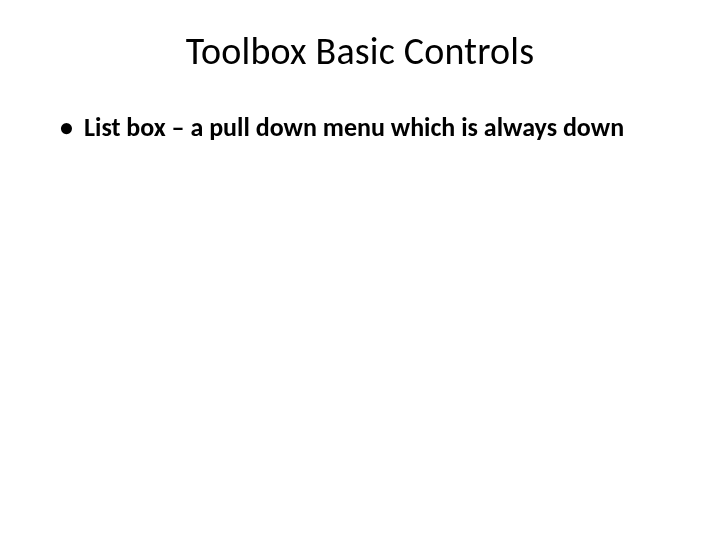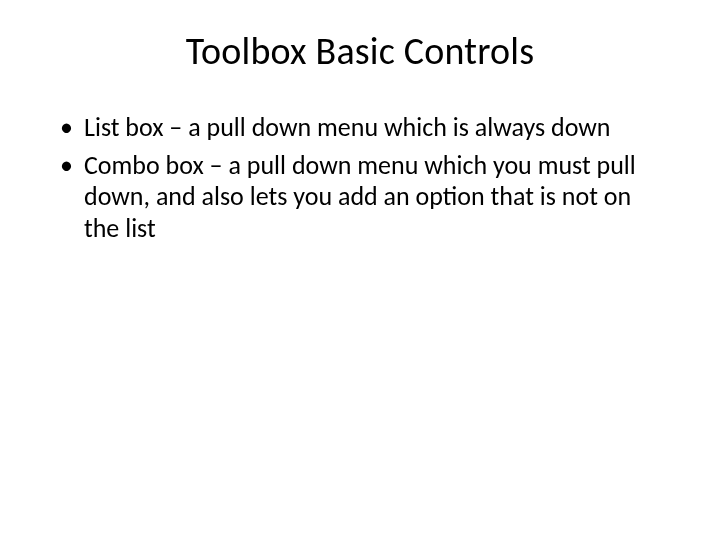--- a/index.html
+++ b/index.html
@@ -21,20 +21,21 @@
     text-align: center;
     font-size: 38px;
     font-weight: 400;
     margin: 0 0 38px 0;
     letter-spacing: 0.2px;
   }
   ul.bullets {
     list-style: none;
     margin: 0;
     padding: 0 0 0 10px;
+    font-weight: bold;
   }
   ul.bullets li {
     position: relative;
     font-size: 26px;
     line-height: 1.22;
     padding-left: 24px;
     margin-bottom: 6px;
   }
   ul.bullets li::before {
     content: "•";
@@ -45,15 +46,14 @@
     line-height: 1.22;
   }
 </style>
 </head>
 <body>
 
 <div class="slide">
   <h1 class="title">Toolbox Basic Controls</h1>
   <ul class="bullets">
     <li>List box – a pull down menu which is always down</li>
-    <li>Combo box – a pull down menu which you must pull down, and also lets you add an option that is not on the list</li>
   </ul>
 </div>
 
 </body></html>

